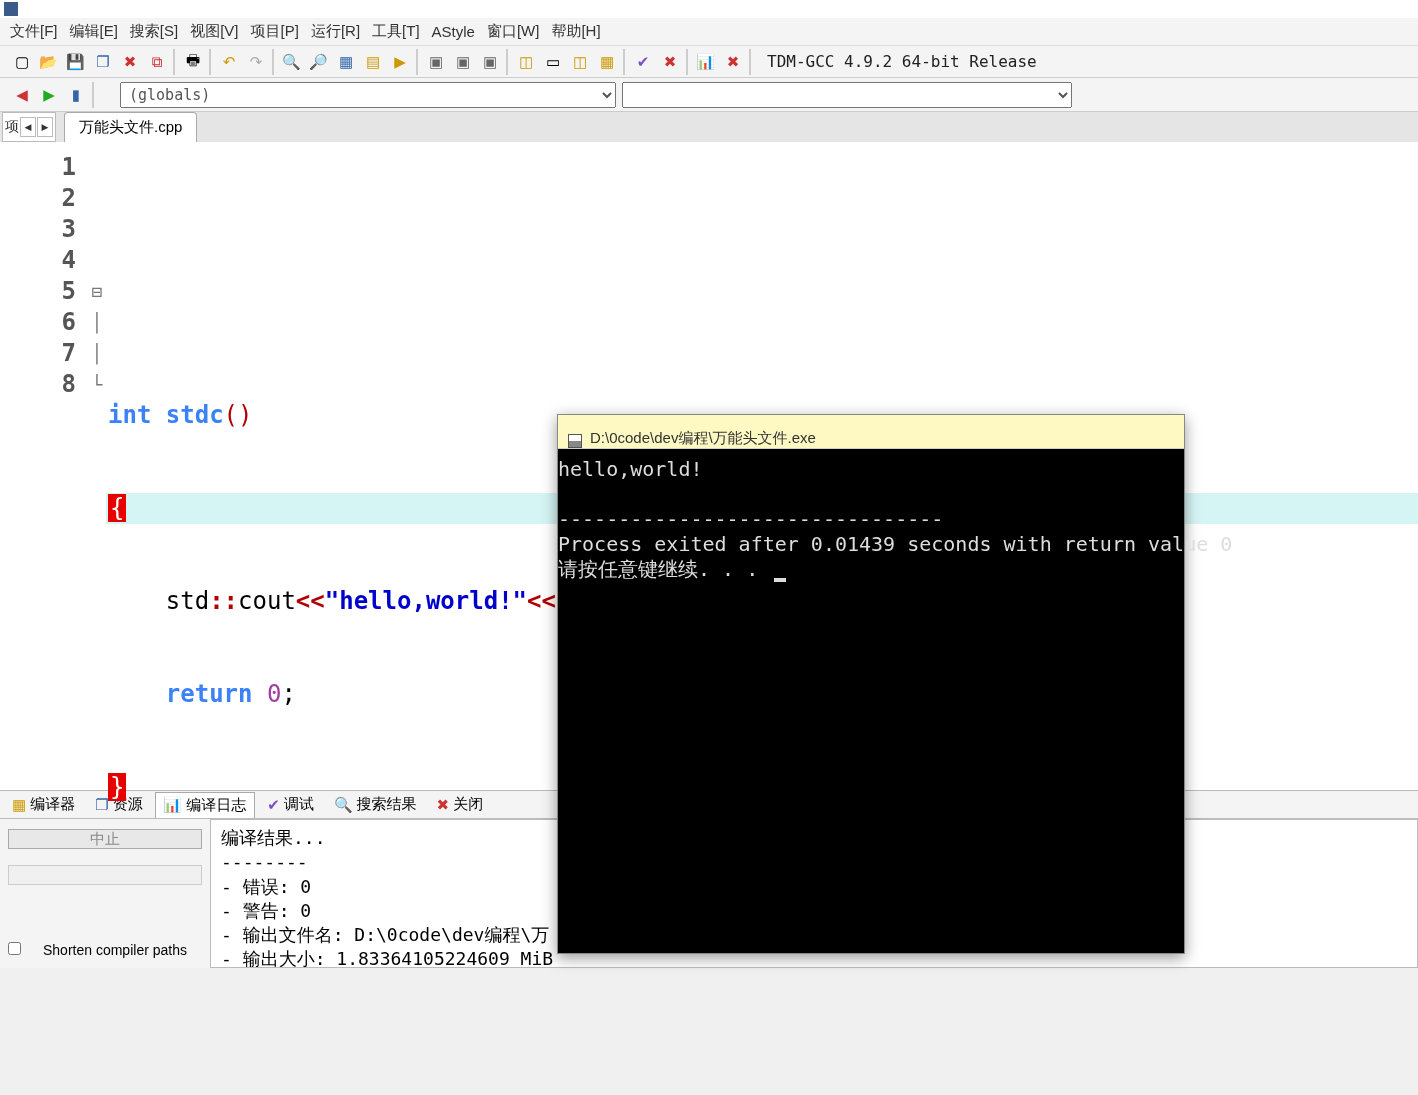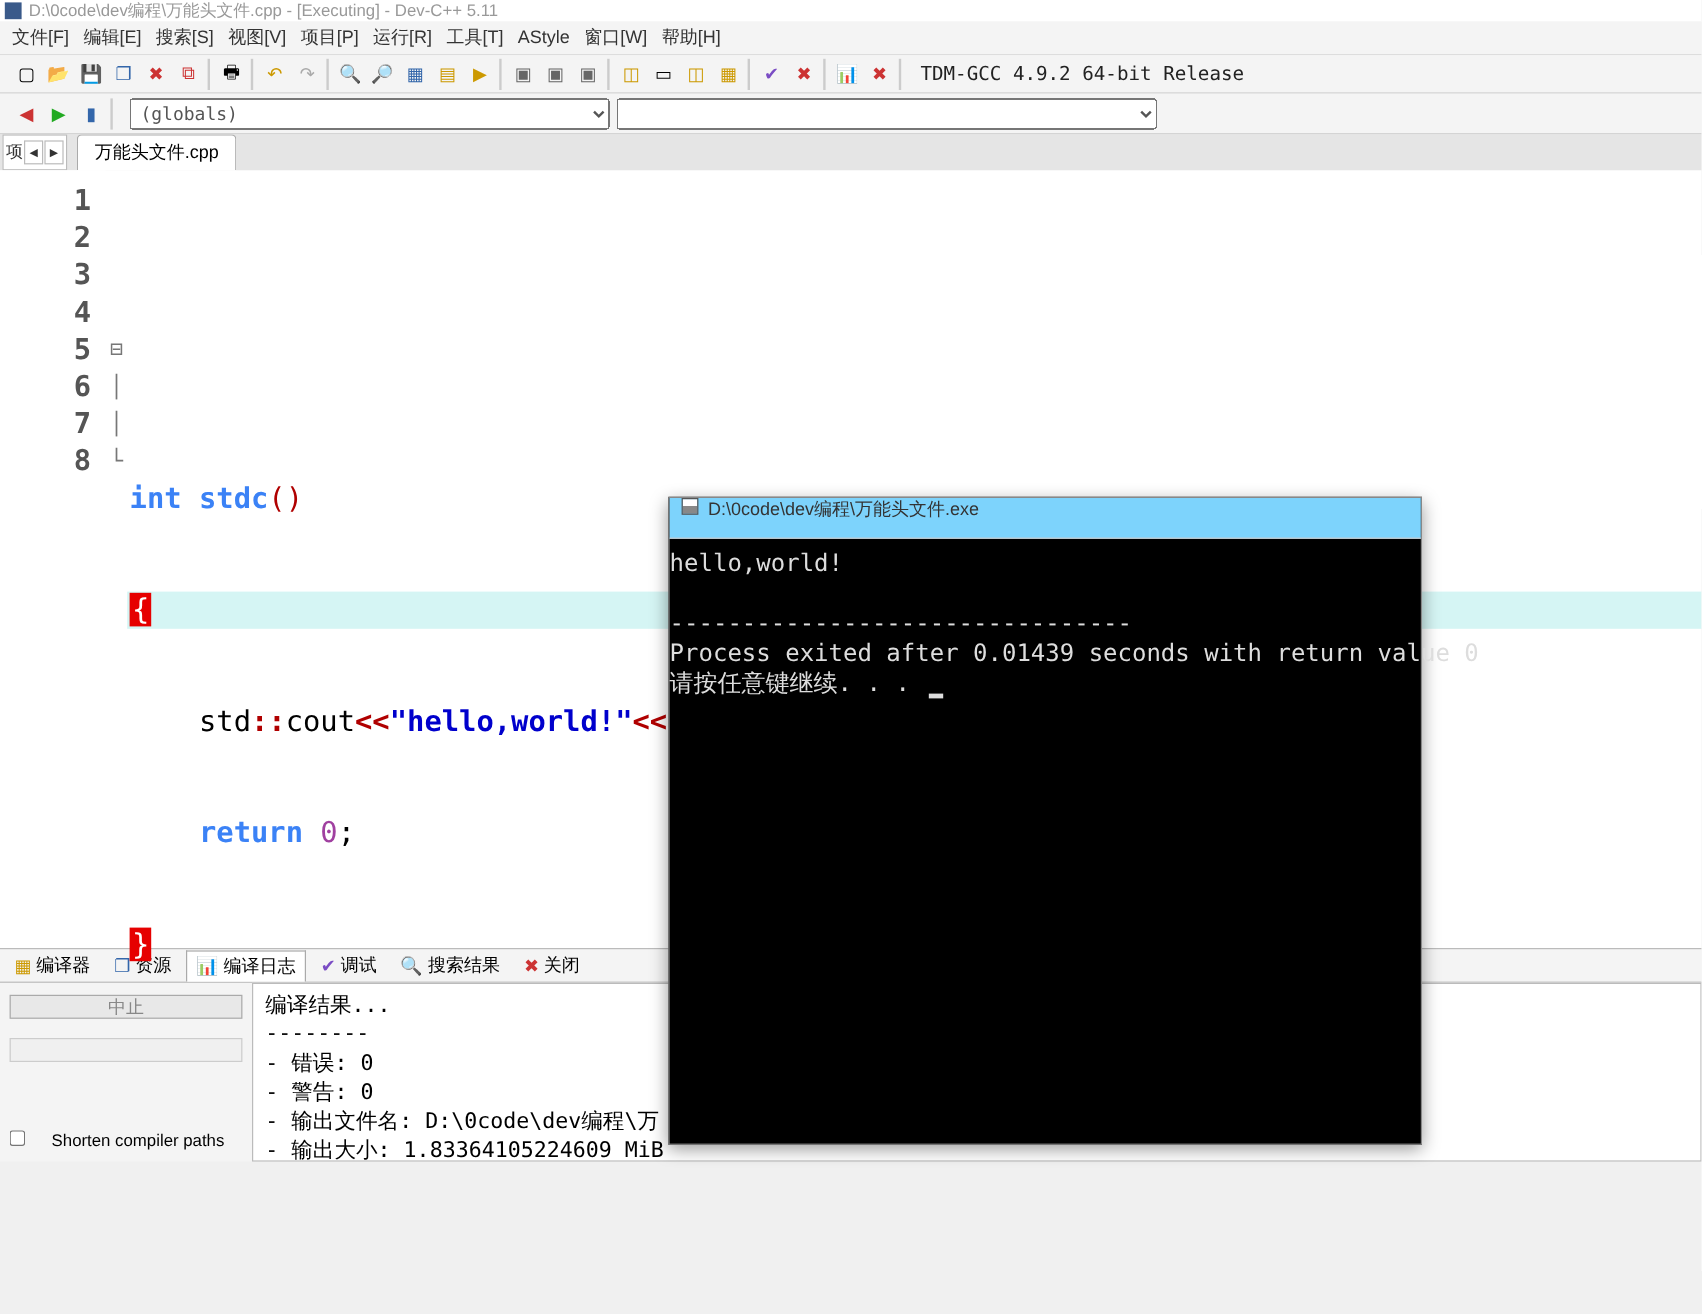--- a/index.html
+++ b/index.html
@@ -81,21 +81,21 @@
   gap: 6px;
   border-bottom: 1px solid #ccc;
 }
 .scope-select {
   height: 26px;
   font-family: Consolas, monospace;
   font-size: 15px;
   padding: 0 4px;
   color: #555;
 }
-.scope-select.first { width: 400px; margin-left: 8px; }
+.scope-select.first { width: 496px; margin-left: 20px; }
 .scope-select.second { width: 450px; }
 .tab-strip {
   height: 30px;
   background: #e5e5e5;
   display: flex;
   align-items: flex-end;
 }
 .side-label {
   padding: 4px 2px;
   font-size: 14px;
@@ -235,23 +235,23 @@
   top: 414px;
   width: 628px;
   height: 540px;
   background: #000;
   border: 1px solid #888;
   box-shadow: 0 4px 14px rgba(0,0,0,0.4);
   z-index: 50;
 }
 .console-title {
   height: 34px;
-  background: #7dd3fc;
-  display: flex;
-  align-items: flex-start;
+  background: #fef9c3;
+  display: flex;
+  align-items: flex-end;
   padding: 0 10px;
   font-size: 15px;
   color: #333;
   border-bottom: 1px solid #ccc;
 }
 .console-title .cicon {
   width: 14px;
   height: 14px;
   border: 1px solid #555;
   margin-right: 8px;
@@ -272,21 +272,20 @@
   background: #ddd;
   vertical-align: bottom;
   margin-left: 4px;
 }
 </style>
 </head>
 <body>
 
 <div class="titlebar">
   <div class="title-icon"></div>
-  <span>D:\0code\dev编程\万能头文件.cpp - [Executing] - Dev-C++ 5.11</span>
 </div>
 
 <div class="menubar">
   <span>文件[F]</span>
   <span>编辑[E]</span>
   <span>搜索[S]</span>
   <span>视图[V]</span>
   <span>项目[P]</span>
   <span>运行[R]</span>
   <span>工具[T]</span>

